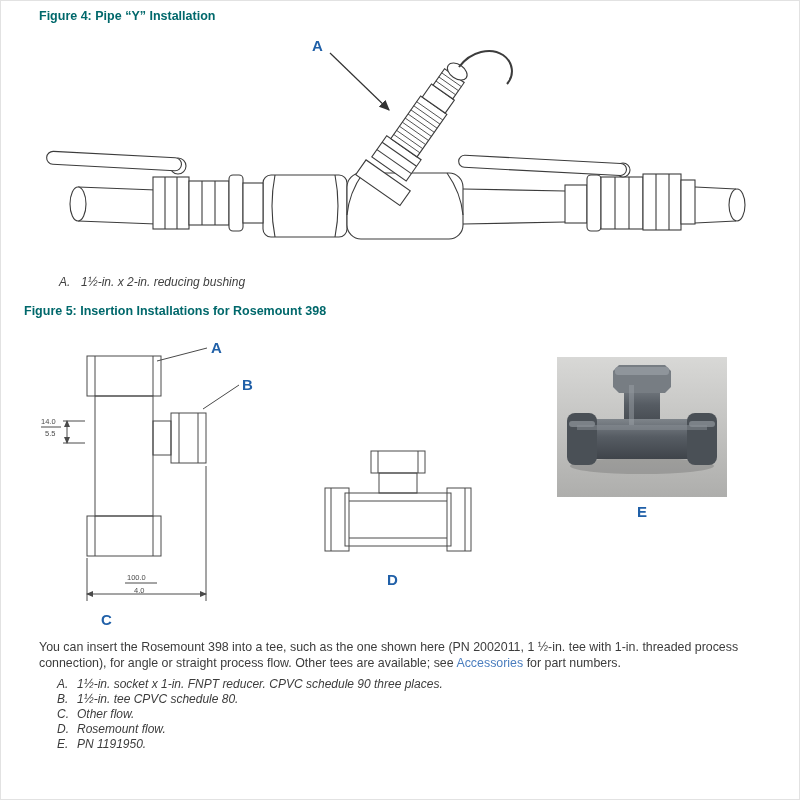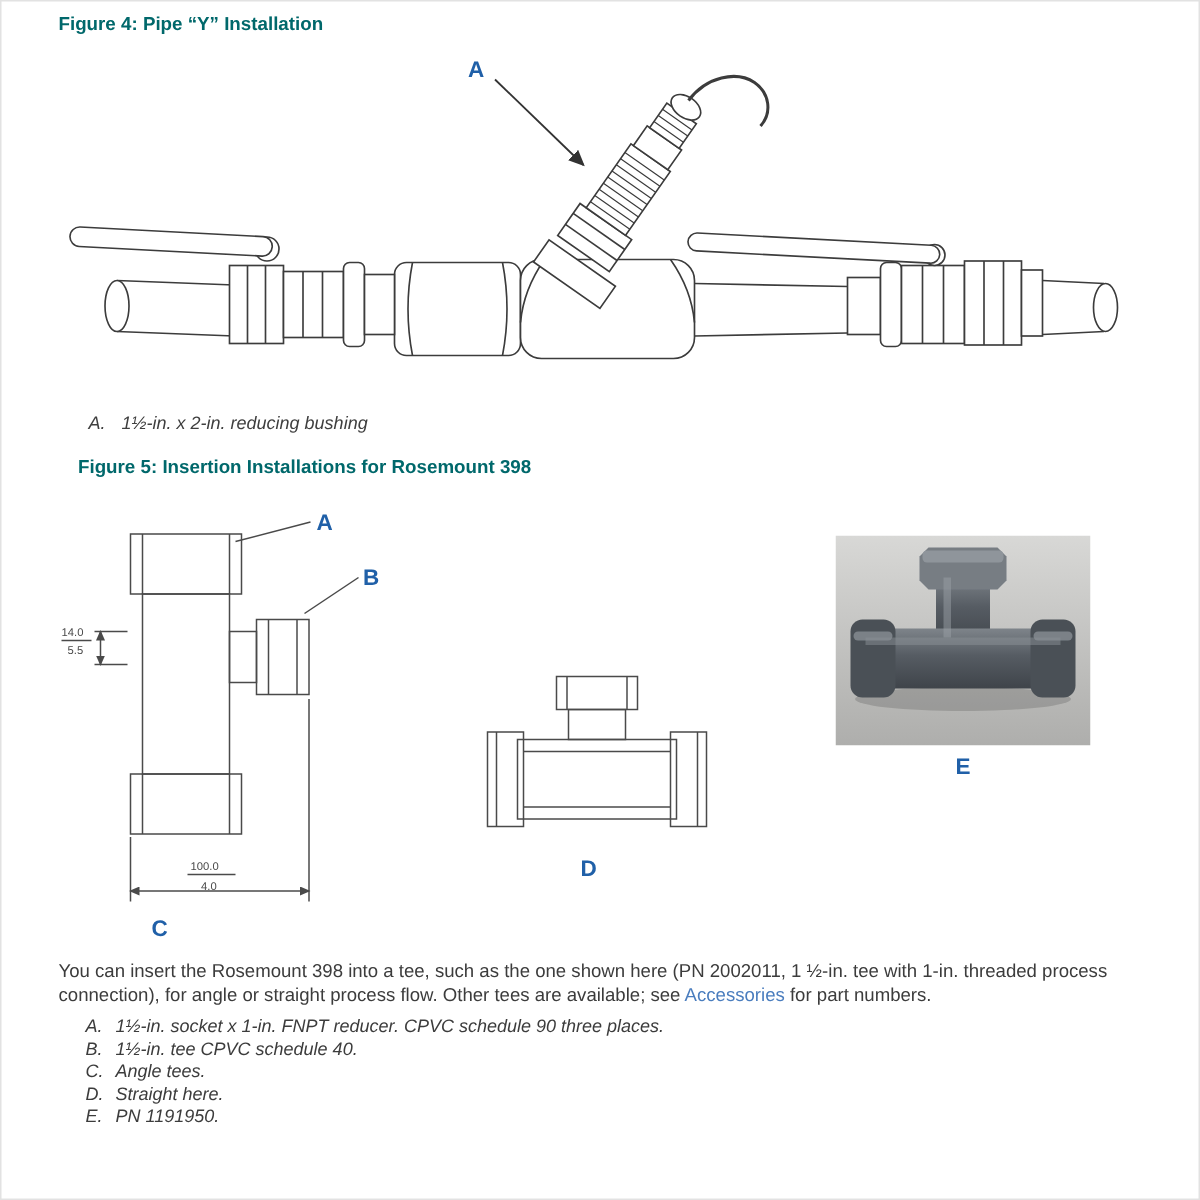--- a/index.html
+++ b/index.html
@@ -106,21 +106,21 @@
 
     <line x1="299" y1="26" x2="358" y2="83" stroke="#333" stroke-width="1.2" marker-end="url(#arrow4)"></line>
     <text class="co" x="281" y="24">A</text>
   </svg>
 
   <div class="abs caption-row" style="left:58px; top:274px;">
     <span class="caption-letter">A.</span>
     <span>1½-in. x 2-in. reducing bushing</span>
   </div>
 
-  <div class="abs fig-title" style="left:51px; top:303px;">Figure 5: Insertion Installations for Rosemount 398</div>
+  <div class="abs fig-title" style="left:23px; top:303px;">Figure 5: Insertion Installations for Rosemount 398</div>
 
   <svg class="abs" style="left:38px; top:332px;" width="220" height="280" viewBox="0 0 220 280">
     <defs>
       <marker id="dimA" markerWidth="8" markerHeight="8" refX="6" refY="3" orient="auto">
         <polygon points="0,0 7,3 0,6" fill="#4a4a4a"></polygon>
       </marker>
       <marker id="dimB" markerWidth="8" markerHeight="8" refX="1" refY="3" orient="auto">
         <polygon points="7,0 0,3 7,6" fill="#4a4a4a"></polygon>
       </marker>
     </defs>
@@ -213,29 +213,29 @@
     <span>You can insert the Rosemount 398 into a tee, such as the one shown here (PN 2002011, 1 ½-in. tee with 1-in. threaded process connection), for angle or straight process flow. Other tees are available; see </span><a class="link">Accessories</a><span> for part numbers.</span>
   </p>
 
   <div class="abs list" style="left:56px; top:676px;">
     <div class="list-row">
       <span class="list-letter">A.</span>
       <span>1½-in. socket x 1-in. FNPT reducer. CPVC schedule 90 three places.</span>
     </div>
     <div class="list-row">
       <span class="list-letter">B.</span>
-      <span>1½-in. tee CPVC schedule 40.</span>
+      <span>1½-in. tee CPVC schedule 80.</span>
     </div>
     <div class="list-row">
       <span class="list-letter">C.</span>
-      <span>Angle tees.</span>
+      <span>Other flow.</span>
     </div>
     <div class="list-row">
       <span class="list-letter">D.</span>
-      <span>Straight here.</span>
+      <span>Rosemount flow.</span>
     </div>
     <div class="list-row">
       <span class="list-letter">E.</span>
       <span>PN 1191950.</span>
     </div>
   </div>
 
 </div>
 
 </body></html>

